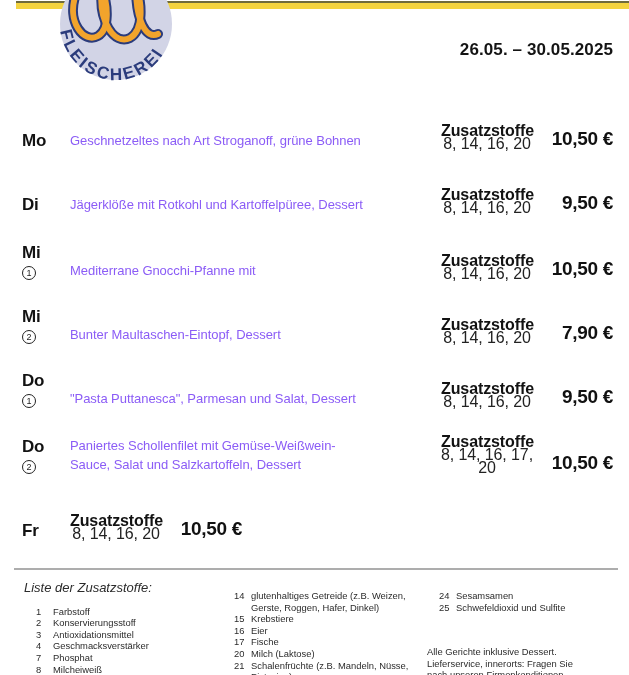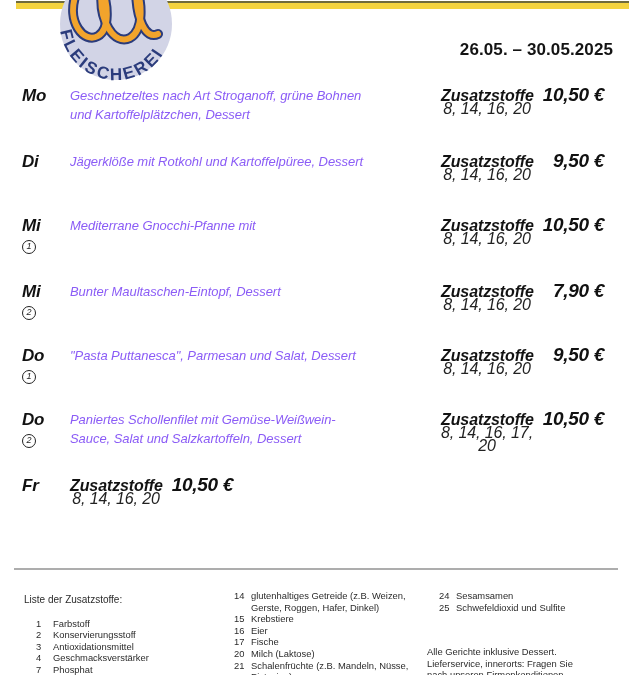--- a/index.html
+++ b/index.html
@@ -62,23 +62,22 @@
   
   .menu {
     position: absolute;
     left: 0;
     top: 84px;
     width: 629px;
   }
   .row {
     position: relative;
     display: flex;
-    align-items: flex-start;
+    align-items: flex-end;
     padding: 0;
-    font-style: italic;
   }
   .col-day {
     width: 70px;
     min-width: 70px;
     padding-left: 22px;
     box-sizing: border-box;
     padding-top: 2px;
   }
   .day-abbr {
     font-size: 17px;
@@ -130,21 +129,21 @@
     font-size: 16px;
     color: #222;
     line-height: 13px;
     letter-spacing: -0.1px;
   }
 
   .col-price {
     width: 96px;
     min-width: 96px;
     text-align: right;
-    padding-right: 25px;
+    padding-right: 16px;
     box-sizing: border-box;
     font-size: 19px;
     font-weight: bold;
     color: #111;
     letter-spacing: -0.3px;
     white-space: nowrap;
   }
 
   
   .divider {
@@ -181,21 +180,21 @@
     display: flex;
     align-items: flex-start;
   }
   .fitem-num {
     width: 17px;
     min-width: 17px;
     text-align: left;
   }
   .fitem-txt { flex: 1 1 auto; }
   .fitem-txt .l { display: block; }
-  .flist-title { margin: 16px 0 0 0; font-weight: normal; font-size: 10px; line-height: 11.6px; }
+  .flist-title { margin: 4px 0 0 0; font-weight: normal; font-size: 13px; line-height: 11.6px; font-style: italic; }
 
   .note {
     position: absolute;
     left: 427px;
     top: 68px;
     width: 200px;
     font-size: 9.4px;
     line-height: 11.6px;
     color: #2b2b2b;
   }
@@ -234,21 +233,20 @@
   <div class="date-range">26.05. – 30.05.2025</div>
 </div>
 
 <div class="menu" id="menu-list">
     <div class="row" style="height: 66px;">
       <div class="col-day">
         <div class="day-abbr">Mo</div>
       </div>
       <div class="col-desc">
         <span class="line">Geschnetzeltes nach Art Stroganoff, grüne Bohnen</span>
-        <span class="line">und Kartoffelplätzchen, Dessert</span>
       </div>
       <div class="col-add">
         <div class="add-title">Zusatzstoffe</div>
         <div class="add-codes">8, 14, 16, 20</div>
       </div>
       <div class="col-price">10,50 €</div>
     </div>
     <div class="row" style="height: 64px;">
       <div class="col-day">
         <div class="day-abbr">Di</div>

